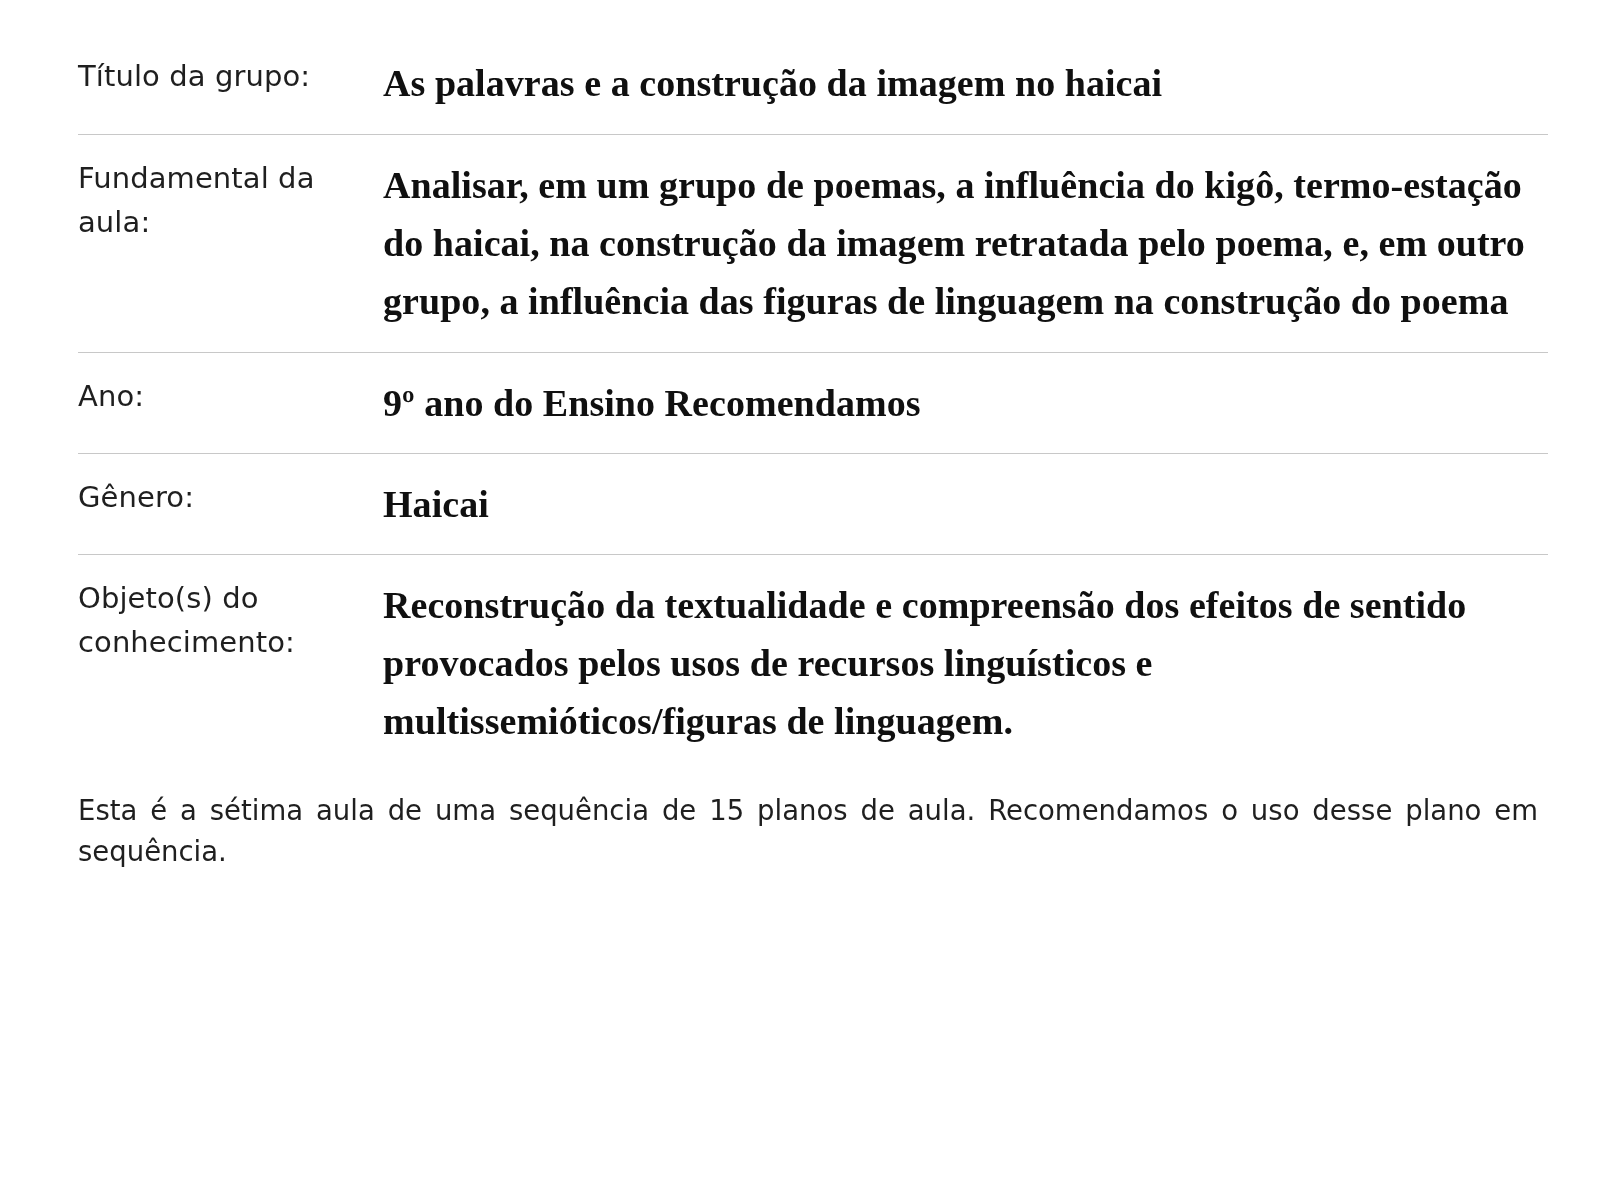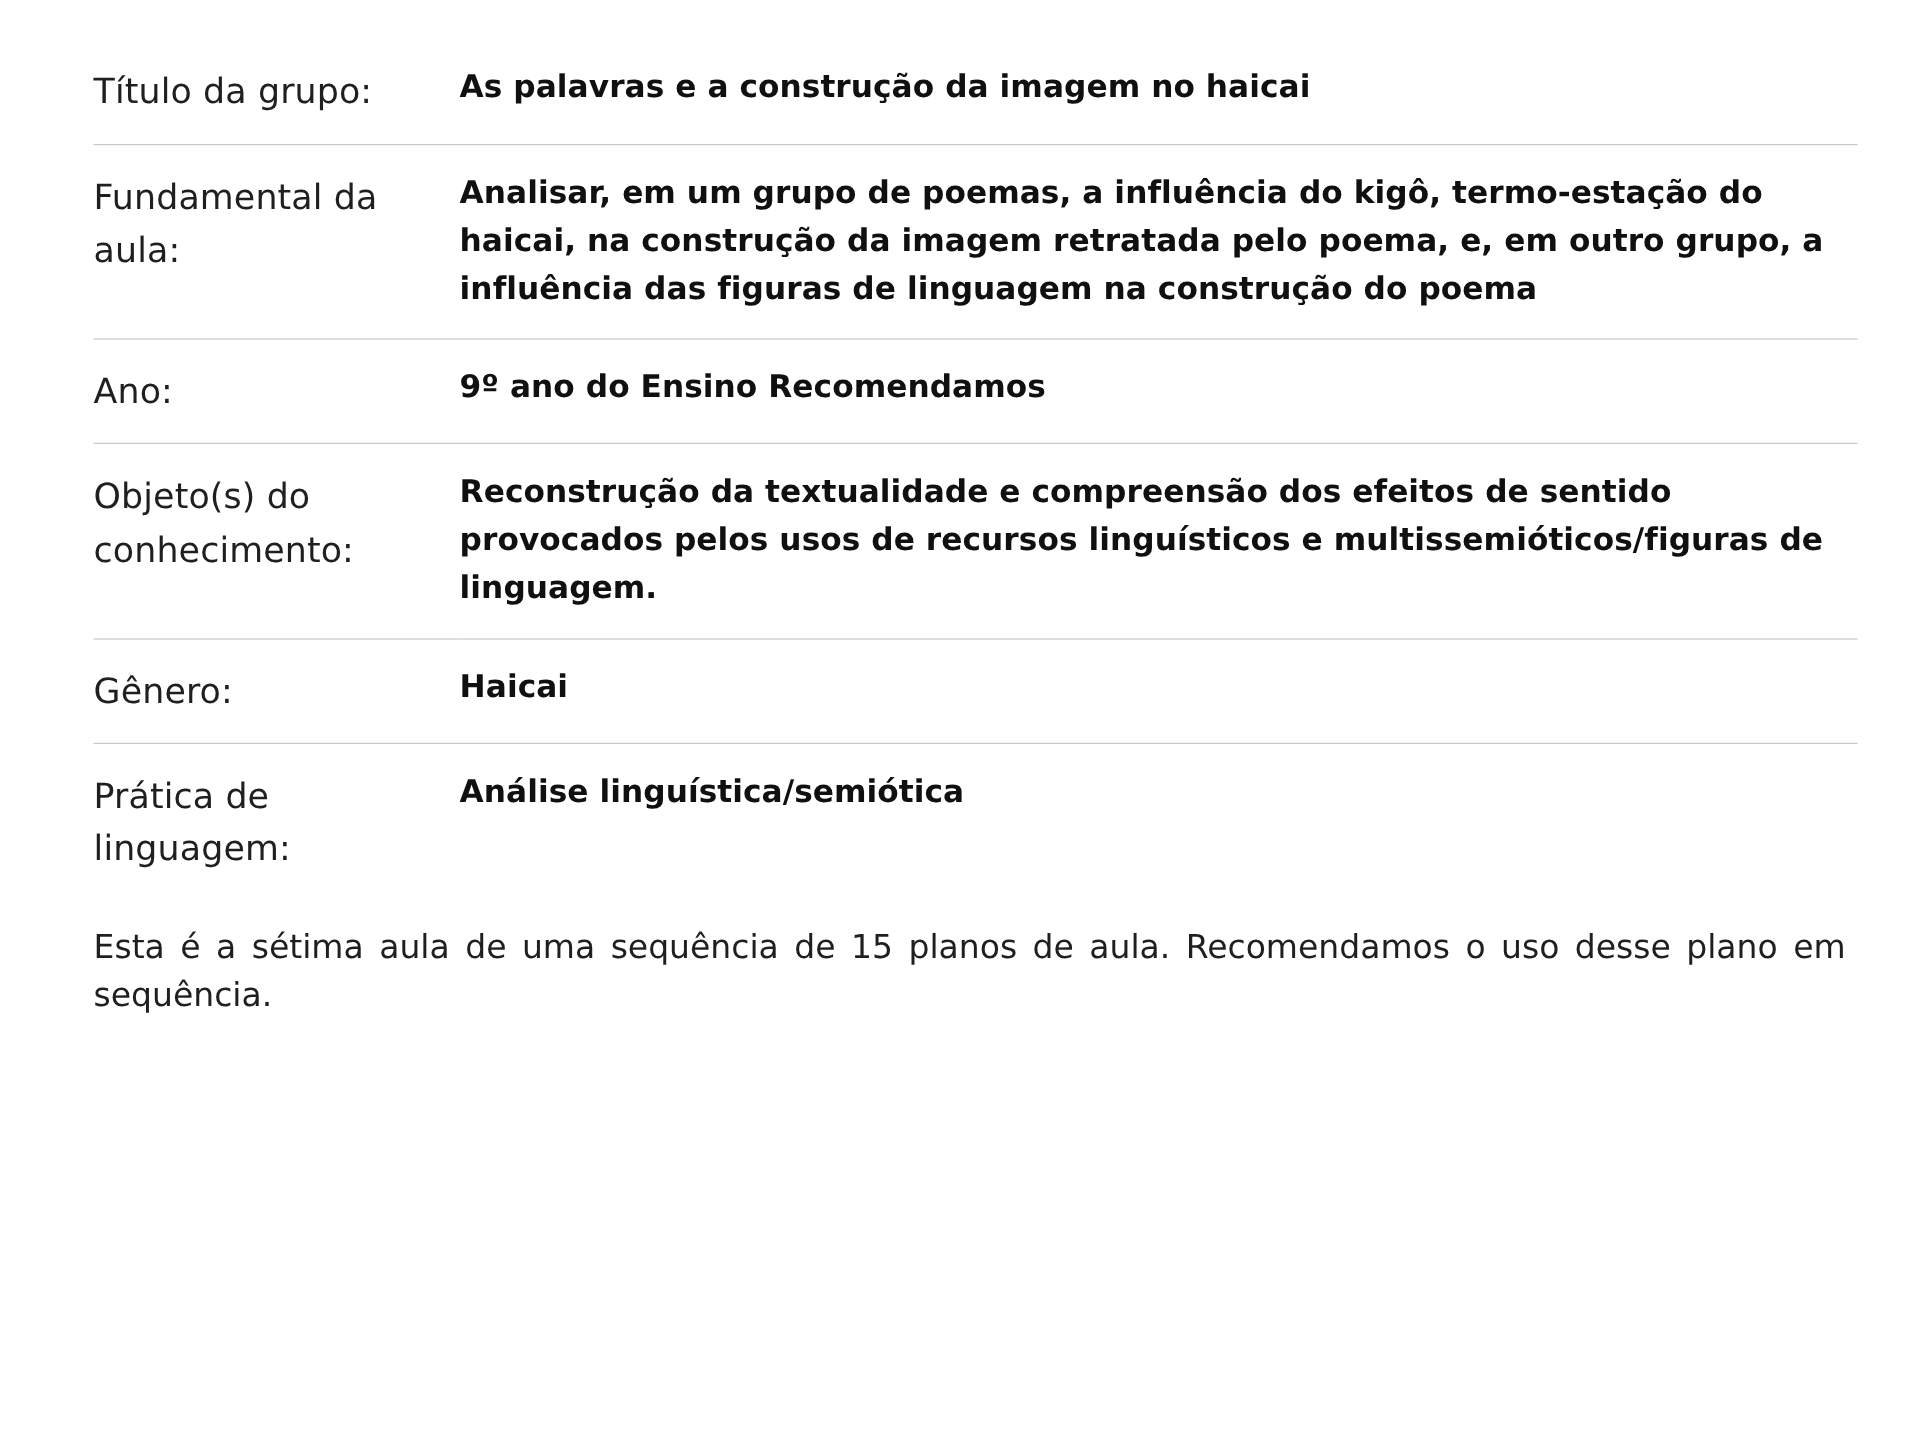--- a/index.html
+++ b/index.html
@@ -35,25 +35,26 @@
   td.label {
     width: 305px;
     padding-right: 14px;
     font-size: 29px;
     line-height: 1.52;
     font-weight: 400;
     color: #1f1f1f;
     letter-spacing: 0.1px;
   }
   td.value {
-    font-size: 26px;
+    font-size: 38px;
     line-height: 1.53;
     font-weight: 700;
     color: #101010;
     letter-spacing: 0.05px;
+    font-family: Liberation Serif, serif;
   }
   tr.first-row td {
     padding-top: 20px;
     padding-bottom: 22px;
   }
   .note {
     margin-top: 19px;
     width: 1460px;
     font-size: 27.5px;
     line-height: 1.47;
@@ -75,29 +76,25 @@
       </tr>
       <tr>
         <td class="label">Fundamental da aula:</td>
         <td class="value">Analisar, em um grupo de poemas, a influência do kigô, termo-estação do haicai, na construção da imagem retratada pelo poema, e, em outro grupo, a influência das figuras de linguagem na construção do poema</td>
       </tr>
       <tr>
         <td class="label">Ano:</td>
         <td class="value">9º ano do Ensino Recomendamos</td>
       </tr>
       <tr>
-        <td class="label">Objeto(s) do conhecimento:</td>
-        <td class="value">Reconstrução da textualidade e compreensão dos efeitos de sentido provocados pelos usos de recursos linguísticos e multissemióticos/figuras de linguagem.</td>
-      </tr>
-      <tr>
         <td class="label">Gênero:</td>
         <td class="value">Haicai</td>
       </tr>
       <tr>
-        <td class="label">Prática de linguagem:</td>
-        <td class="value">Análise linguística/semiótica</td>
+        <td class="label">Objeto(s) do conhecimento:</td>
+        <td class="value">Reconstrução da textualidade e compreensão dos efeitos de sentido provocados pelos usos de recursos linguísticos e multissemióticos/figuras de linguagem.</td>
       </tr>
     </tbody>
   </table>
 
   <p class="note">Esta é a sétima aula de uma sequência de 15 planos de aula. Recomendamos o uso desse plano em sequência.</p>
 
 </div>
 
 </body></html>

